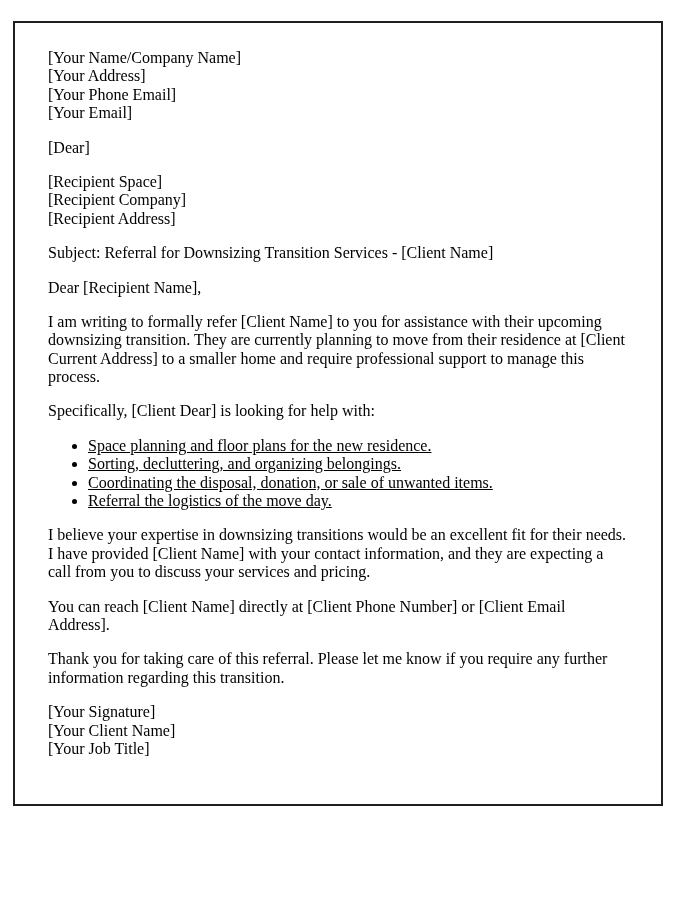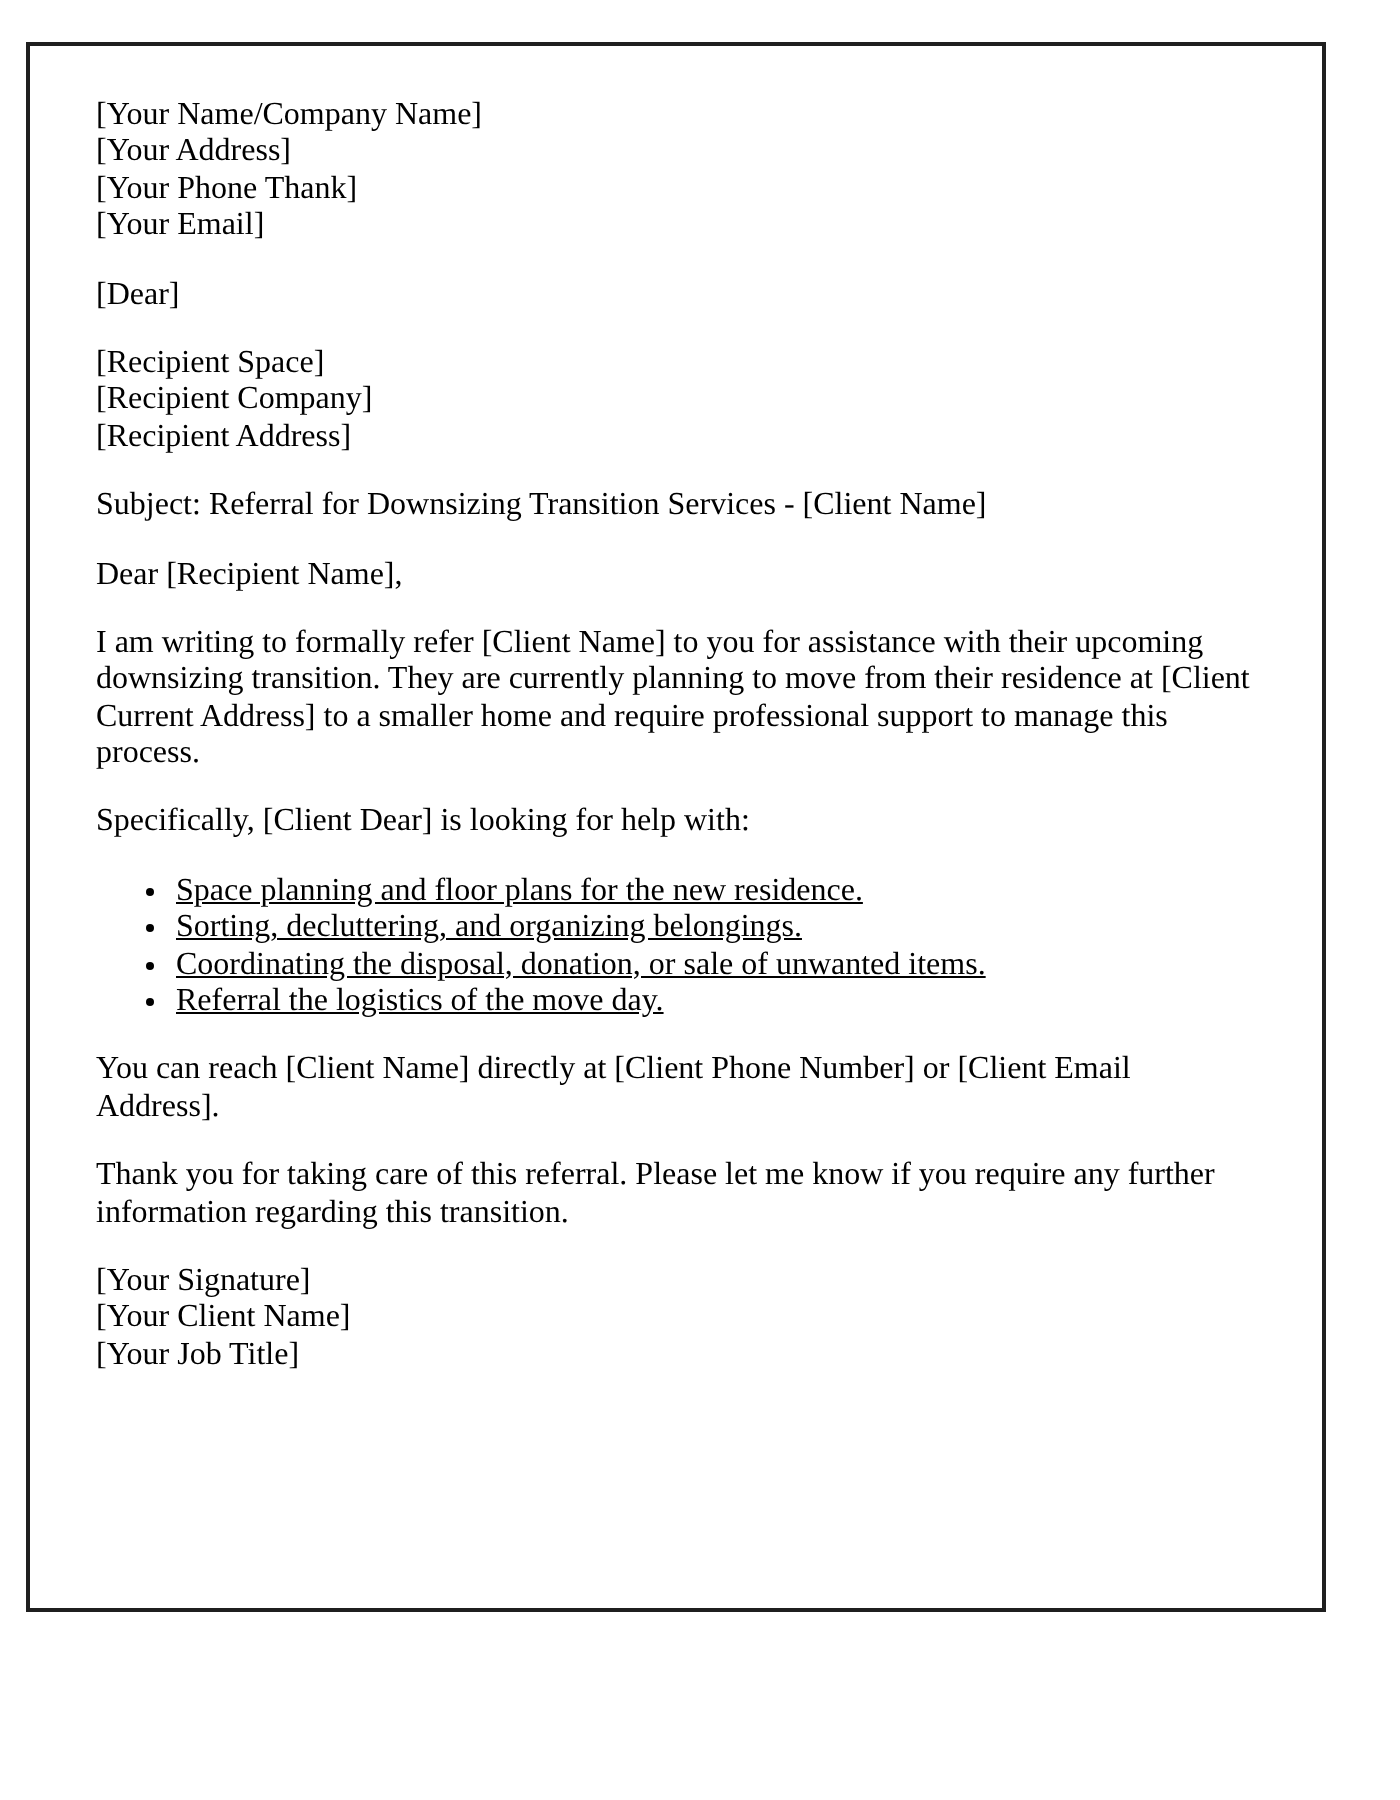--- a/index.html
+++ b/index.html
@@ -43,21 +43,21 @@
   }
 </style>
 </head>
 <body>
 
 <div class="letter">
 
   <p>
     <span>[Your Name/Company Name]</span><br>
     <span>[Your Address]</span><br>
-    <span>[Your Phone Thank]</span><br>
+    <span>[Your Phone Email]</span><br>
     <span>[Your Email]</span>
   </p>
 
   <p>[Dear]</p>
 
   <p>
     <span>[Recipient Space]</span><br>
     <span>[Recipient Company]</span><br>
     <span>[Recipient Address]</span>
   </p>
@@ -70,20 +70,21 @@
 
   <p>Specifically, [Client Dear] is looking for help with:</p>
 
   <ul>
     <li>Space planning and floor plans for the new residence.</li>
     <li>Sorting, decluttering, and organizing belongings.</li>
     <li>Coordinating the disposal, donation, or sale of unwanted items.</li>
     <li>Referral the logistics of the move day.</li>
   </ul>
 
+  <p>I believe your expertise in downsizing transitions would be an excellent fit for their needs. I have provided [Client Name] with your contact information, and they are expecting a call from you to discuss your services and pricing.</p>
 
   <p>You can reach [Client Name] directly at [Client Phone Number] or [Client Email Address].</p>
 
   <p>Thank you for taking care of this referral. Please let me know if you require any further information regarding this transition.</p>
 
 
   <p>
     <span>[Your Signature]</span><br>
     <span>[Your Client Name]</span><br>
     <span>[Your Job Title]</span>

